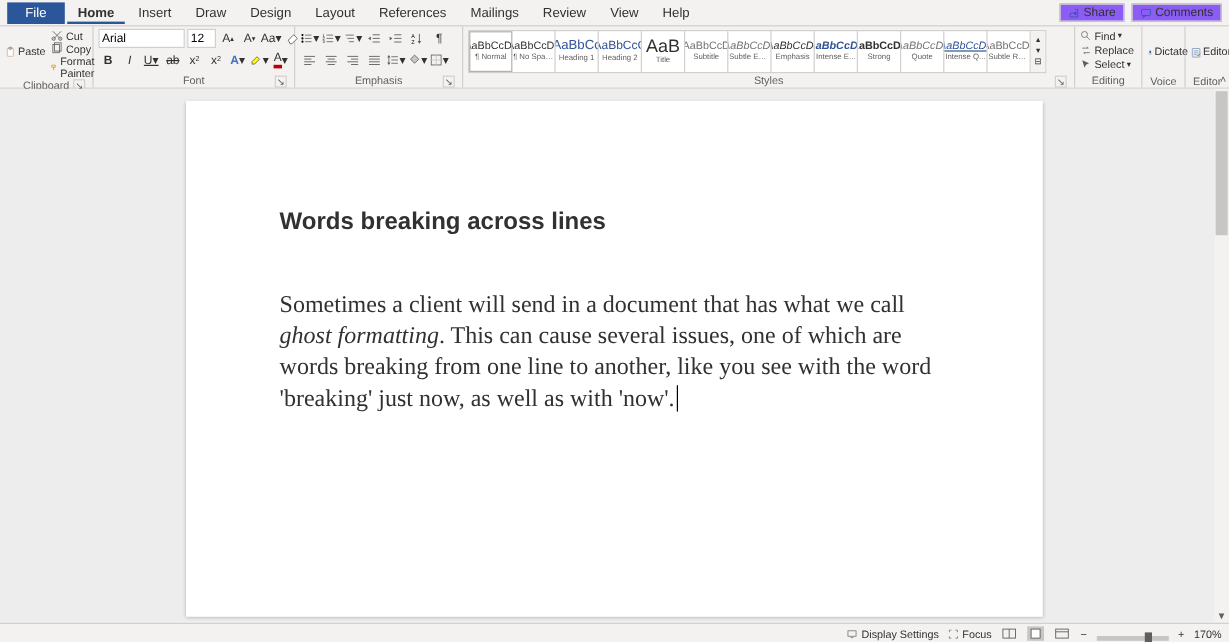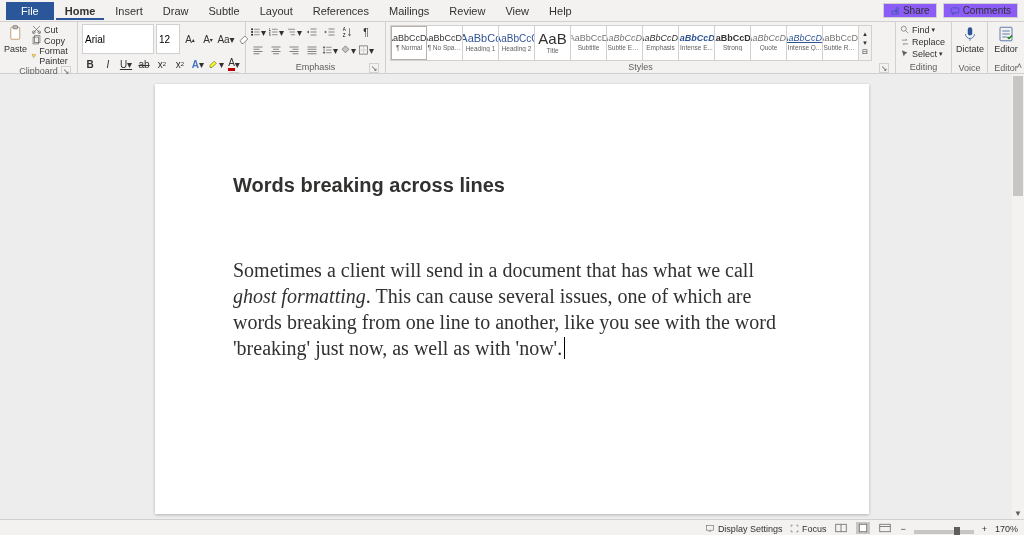--- a/index.html
+++ b/index.html
@@ -113,27 +113,27 @@
     align-items: center;
     justify-content: center;
     font-size: 10px;
   }
   .mini-btn svg { width: 12px; height: 12px; }
   .sel {
     border: 1px solid var(--ribbon-border);
     background: #fff;
     font-size: 10px;
     height: 16px;
-    padding: 14px 2px;
+    padding: 0 2px;
   }
   .font-name { width: 72px; }
   .font-size { width: 24px; }
   .big-btn {
     display: flex;
-    flex-direction: column;
+    flex-direction: row;
     align-items: center;
     justify-content: flex-start;
     width: 34px;
     height: 38px;
     font-size: 9px;
     gap: 1px;
   }
   .big-btn svg { width: 18px; height: 18px; margin-top: 1px; }
   
   .styles-gallery {
@@ -202,21 +202,21 @@
     width: 714px;
     height: 430px;
     background: var(--page-bg);
     box-shadow: 0 1px 3px rgba(0,0,0,.25);
     padding: 90px 78px 0 78px;
   }
   .doc-heading {
     font-family: Arial, sans-serif;
     font-size: 20px;
     font-weight: 700;
-    margin-bottom: 60px;
+    margin-bottom: 44px;
   }
   .doc-body {
     font-family: Liberation Serif, serif;
     font-size: 20px;
     line-height: 1.3;
     max-width: 560px;
   }
   .doc-page .cursor { border-left: 1px solid #000; margin-left: 2px; animation: blink 1s step-end infinite; }
   @keyframes blink { 50% { opacity: 0; } }
   .scrollbar-v {
@@ -281,21 +281,21 @@
 </style>
 </head>
 <body>
 
 <div class="tabs-row">
   <div class="tabs-left">
     <div class="tab file">File</div>
     <div class="tab active">Home</div>
     <div class="tab">Insert</div>
     <div class="tab">Draw</div>
-    <div class="tab">Subtle</div>
+    <div class="tab">Design</div>
     <div class="tab">Layout</div>
     <div class="tab">References</div>
     <div class="tab">Mailings</div>
     <div class="tab">Review</div>
     <div class="tab">View</div>
     <div class="tab">Help</div>
   </div>
   <div class="tabs-right">
     <div class="tbtn">
       <svg viewBox="0 0 16 16">

